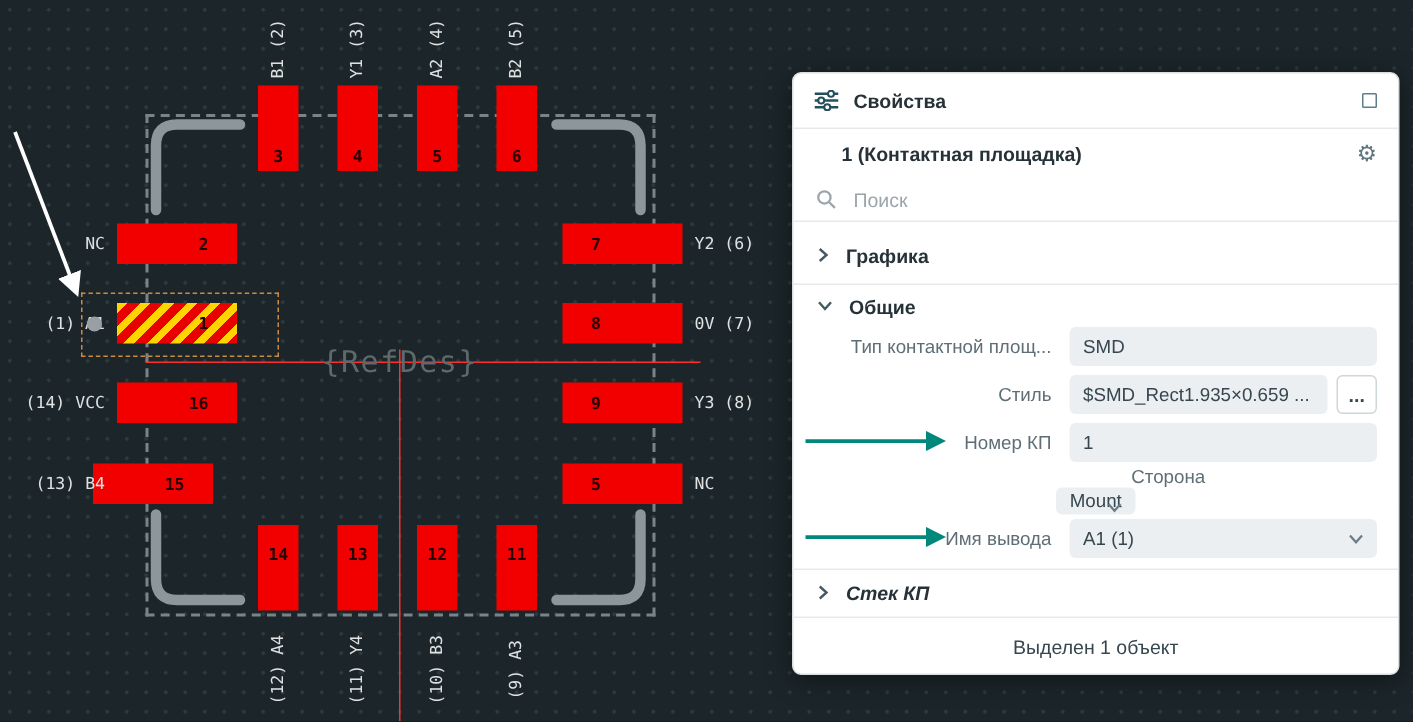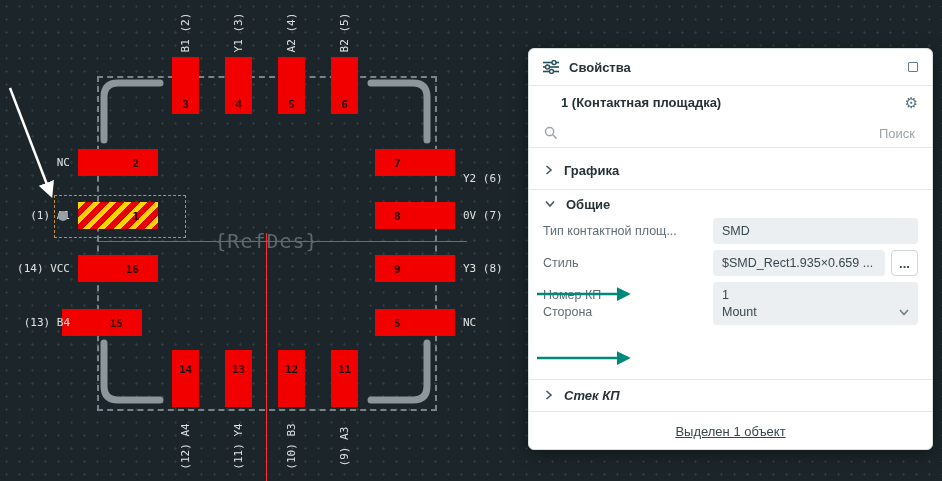--- a/index.html
+++ b/index.html
@@ -42,36 +42,36 @@
     align-items:center; gap:10px; padding:0 14px; }
   .p-title { font-weight:bold; flex:1; }
   .float-btn { width:10px; height:10px; border:1.6px solid #607d8b; border-radius:1px; cursor:pointer; }
   .object-row { position:absolute; left:0; top:38px; right:0; height:30px; display:flex;
     align-items:center; padding:0 14px 0 32px; }
   .object-title { font-weight:bold; flex:1; }
   .gear { font-size:15px; color:#5f7682; cursor:pointer; line-height:1; }
   .search-row { position:absolute; left:0; top:70px; right:0; height:28px; display:flex;
     align-items:center; gap:9px; padding:0 15px; }
   .search-row input { border:none; outline:none; flex:1; font:13px "Liberation Sans",sans-serif;
-    color:#37474f; background:transparent;text-align:right; }
+    color:#37474f; background:transparent; }
   .search-row input::placeholder { color:#9aa5ab; }
   .sec-row { position:absolute; left:0; right:0; display:flex; align-items:center; gap:11px;
     padding:0 16px; font-weight:bold; cursor:pointer; }
   .field-row { position:absolute; left:14px; right:14px; height:32px; display:flex; align-items:center; }
-  .f-label { width:158px; text-align:left; margin-right:12px; color:#5f6e76; font-size:12.5px;
+  .f-label { width:158px; text-align:right; margin-right:12px; color:#5f6e76; font-size:12.5px;
     white-space:nowrap; overflow:hidden; }
   .f-value { position:relative; flex:1; height:26px; background:#eceff1; border-radius:4px;
     display:flex; align-items:center; padding:0 9px; font-size:12.5px; color:#37474f;
     white-space:nowrap; overflow:hidden; }
   .f-value .sel-chev { position:absolute; right:9px; top:10px; }
   .more-btn { width:27px; height:26px; margin-left:6px; border:1px solid #cfd6da; border-radius:4px;
     background:#fff; display:flex; align-items:center; justify-content:center;
     font-weight:bold; color:#37474f; cursor:pointer; flex:none; }
   .status-row { position:absolute; left:0; right:0; top:364px; height:36px; display:flex;
-    align-items:center; justify-content:center; color:#37474f;text-decoration:underline; }
+    align-items:center; justify-content:center; color:#37474f; }
 </style>
 </head>
 <body>
 
 <div class="stage">
 
   <div class="canvas">
 
     <div class="outline"></div>
 
@@ -146,21 +146,21 @@
     <div class="pin-label vert" style="left:155px;top:440px;">(12) A4</div>
     <div class="pin-label vert" style="left:208px;top:440px;">(11) Y4</div>
     <div class="pin-label vert" style="left:261px;top:440px;">(10) B3</div>
     <div class="pin-label vert" style="left:314px;top:440px;">(9) A3</div>
 
     <div class="pin-label" style="left:0;width:70px;text-align:right;top:156px;">NC</div>
     <div class="pin-label" style="left:0;width:70px;text-align:right;top:209px;">(1) A1</div>
     <div class="pin-label" style="left:0;width:70px;text-align:right;top:262px;">(14) VCC</div>
     <div class="pin-label" style="left:0;width:70px;text-align:right;top:316px;">(13) B4</div>
 
-    <div class="pin-label" style="left:463px;top:172px;">Y2 (6)</div>
+    <div class="pin-label" style="left:463px;top:156px;">Y2 (6)</div>
     <div class="pin-label" style="left:463px;top:209px;">0V (7)</div>
     <div class="pin-label" style="left:463px;top:262px;">Y3 (8)</div>
     <div class="pin-label" style="left:463px;top:316px;">NC</div>
 
     <div class="refdes">{RefDes}</div>
 
     <div class="selection-box"></div>
     <div class="origin-dot"></div>
   </div>
 
@@ -218,30 +218,39 @@
       <span class="f-label">Стиль</span>
       <span class="f-value">$SMD_Rect1.935×0.659 ...</span>
       <span class="more-btn">...</span>
     </div>
 
     <div class="field-row" style="top:230px;">
       <span class="f-label">Номер КП</span>
       <span class="f-value">1</span>
     </div>
 
-    <div class="field-row" style="top:247px;">
+    <div class="field-row" style="top:262px;flex-direction:column;">
       <span class="f-label">Сторона</span>
       <span class="f-value">
         <span>Mount</span>
         <svg class="sel-chev" width="10" height="7" viewBox="0 0 10 7">
           <polyline points="1,1 5,5.5 9,1" fill="none" stroke="#6b7c85" stroke-width="1.5"></polyline>
         </svg>
       </span>
     </div>
 
+    <div class="field-row" style="top:294px;">
+      <span class="f-label">Имя вывода</span>
+      <span class="f-value">
+        <span>A1 (1)</span>
+        <svg class="sel-chev" width="10" height="7" viewBox="0 0 10 7">
+          <polyline points="1,1 5,5.5 9,1" fill="none" stroke="#6b7c85" stroke-width="1.5"></polyline>
+        </svg>
+      </span>
+    </div>
 
     <div class="p-div" style="top:330px;"></div>
     <div class="sec-row" style="top:332px;height:28px;font-style:italic;">
       <svg width="8" height="10" viewBox="0 0 8 10">
         <polyline points="1.5,1 6,5 1.5,9" fill="none" stroke="#445a63" stroke-width="1.6"></polyline>
       </svg>
       <span>Стек КП</span>
     </div>
     <div class="p-div" style="top:362px;"></div>
 

